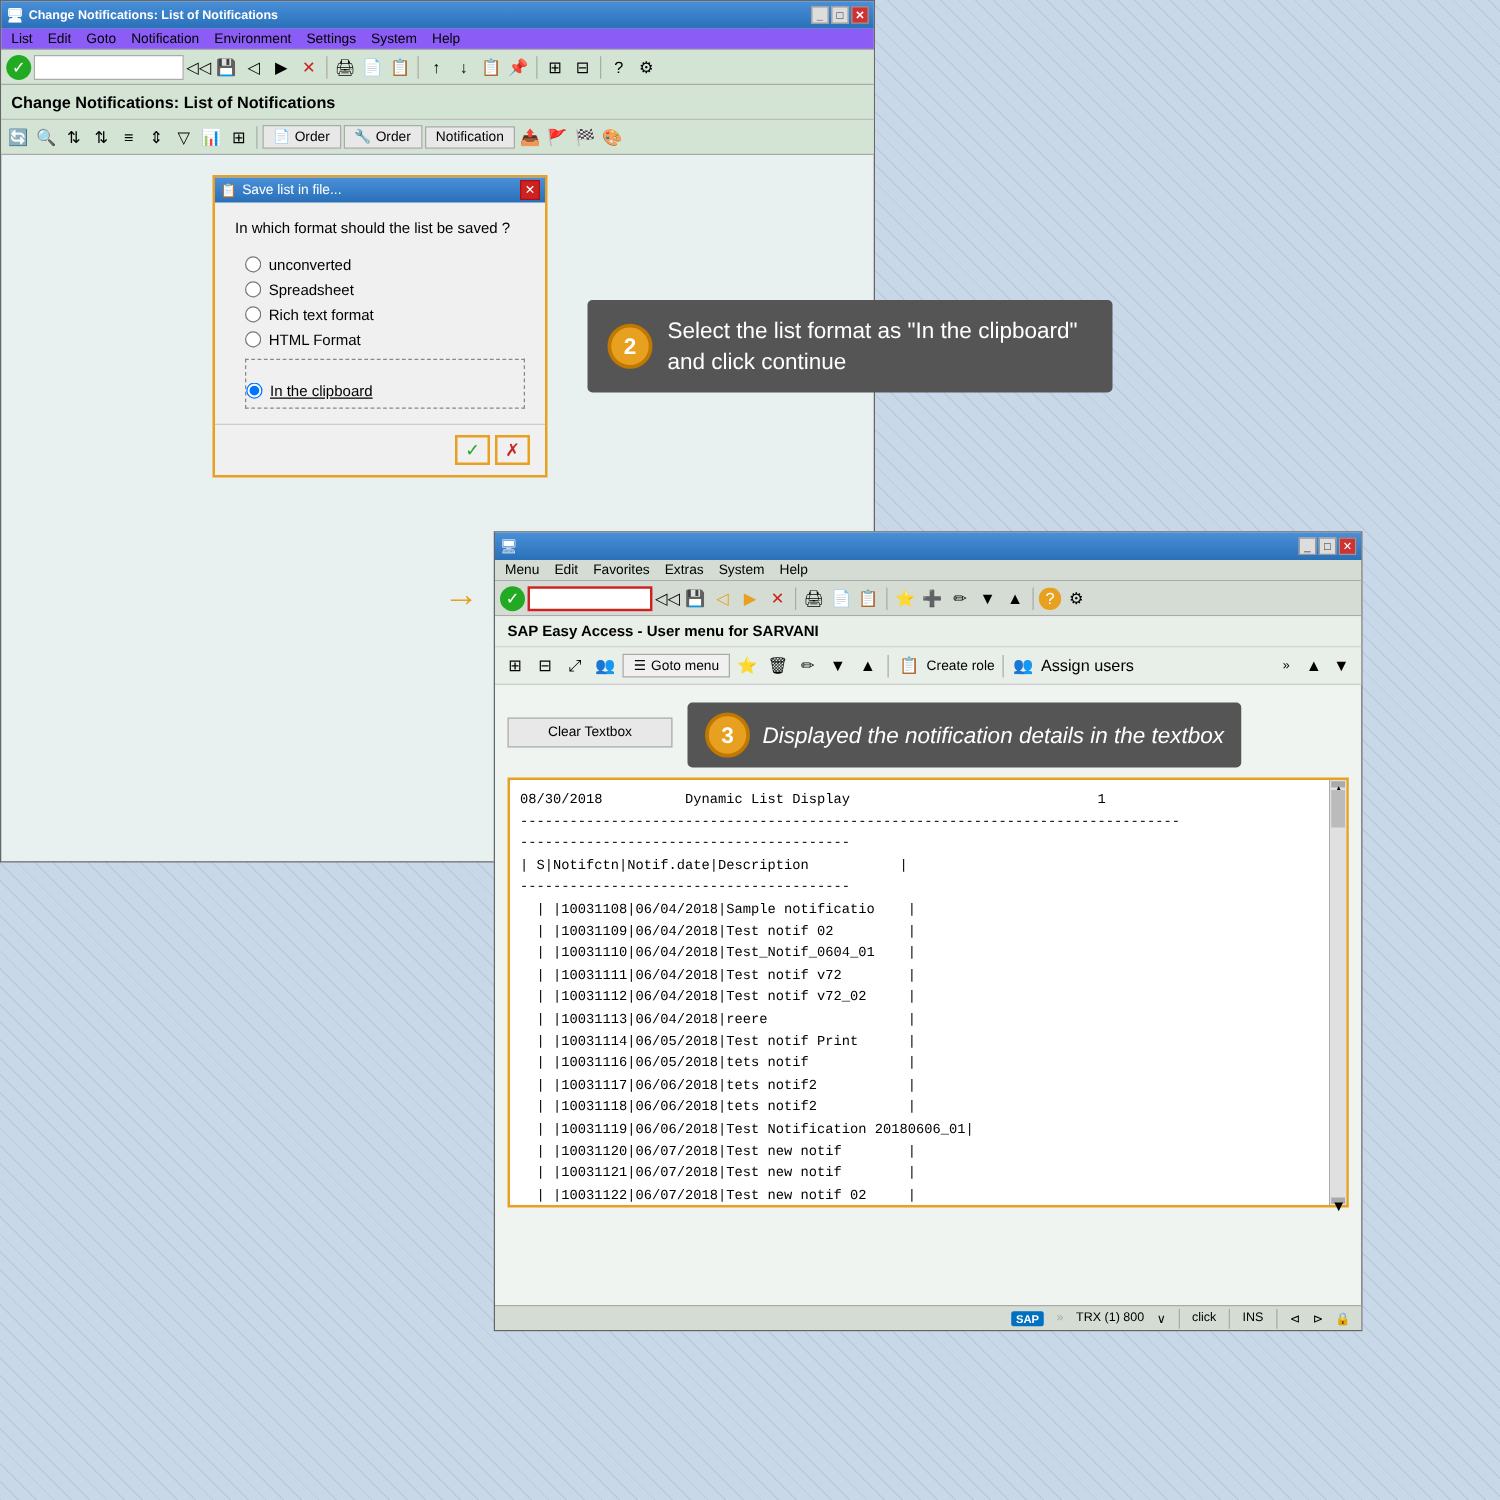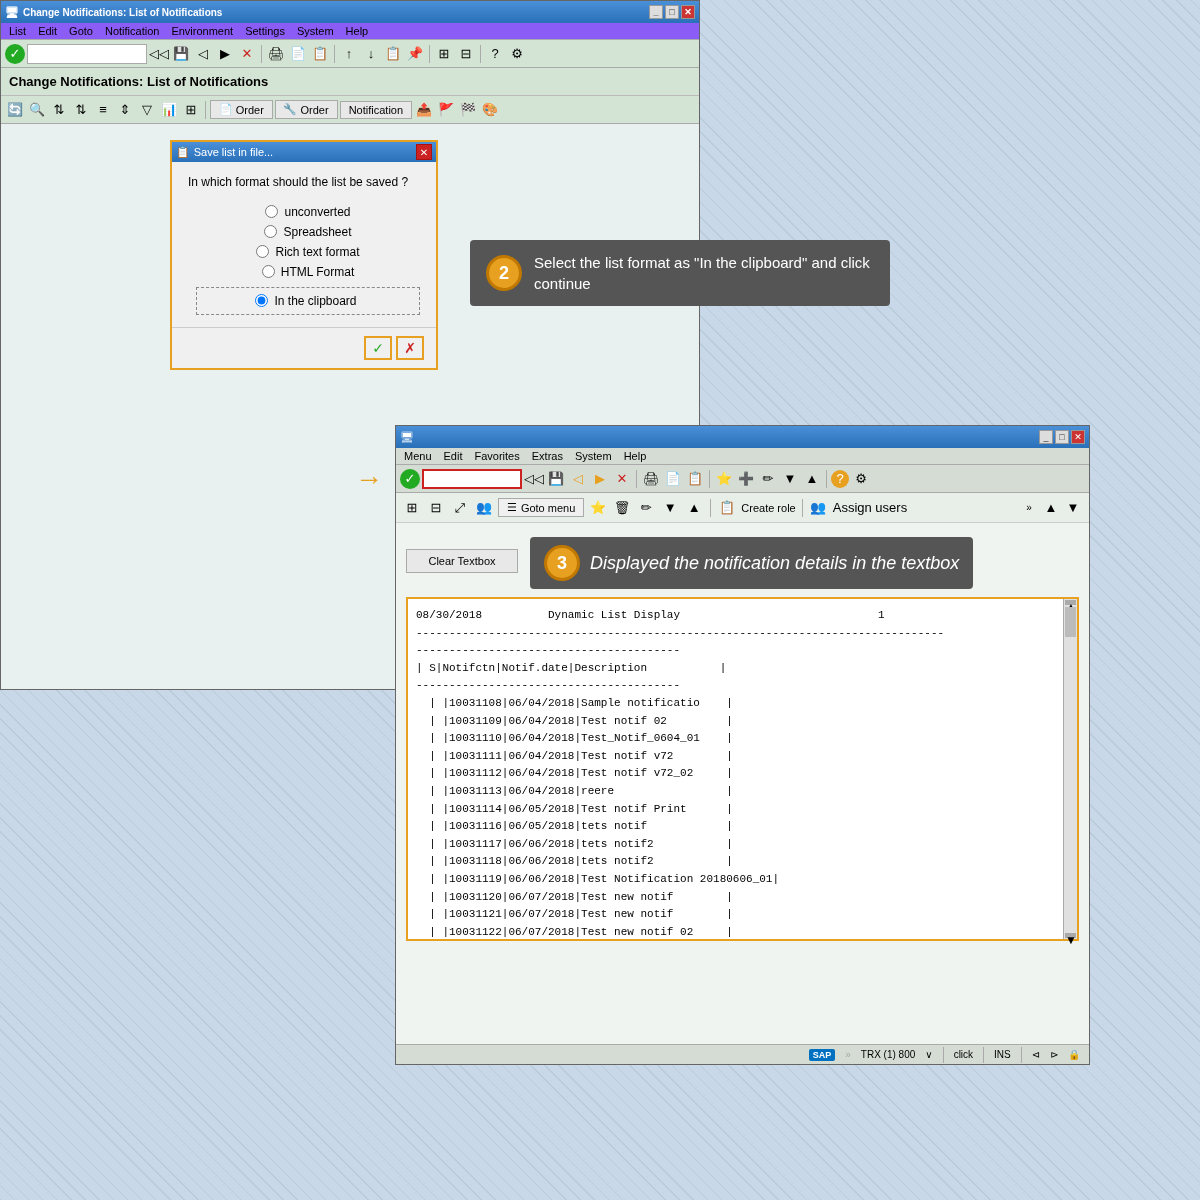--- a/index.html
+++ b/index.html
@@ -195,32 +195,32 @@
       flex-direction: column;
       gap: 6px;
       margin-left: 8px;
     }
 
     .radio-item {
       display: flex;
       align-items: center;
       gap: 6px;
       font-size: 12px;
-      justify-content: center;
     }
 
     .radio-item input[type="radio"] {
       margin: 0;
       cursor: pointer;
     }
 
     .dashed-box {
       border: 1px dashed #888;
-      padding: 6px 4px 6px 0;
+      padding: 18px 4px 6px 0;
       margin-top: 2px;
+      text-decoration: underline;
     }
 
     .dialog-footer {
       display: flex;
       justify-content: flex-end;
       gap: 4px;
       padding: 8px 12px;
       border-top: 1px solid #ccc;
     }
 
@@ -270,21 +270,21 @@
       color: white;
       font-size: 18px;
       font-weight: bold;
       display: flex;
       align-items: center;
       justify-content: center;
       flex-shrink: 0;
     }
 
     .callout-text {
-      font-size: 15px;
+      font-size: 18px;
       line-height: 1.4;
     }
 
     
     .arrow-right {
       position: absolute;
       top: 460px;
       left: 355px;
       font-size: 28px;
       color: #e8a020;
@@ -385,21 +385,21 @@
       width: 100%;
     }
 
     .clear-btn {
       background: #e8e8e8;
       border: 1px solid #aaa;
       padding: 5px 16px;
       font-size: 11px;
       cursor: pointer;
       display: inline-block;
-      width: 112px;
+      width: 132px;
     }
 
     
     .callout3 {
       display: flex;
       align-items: center;
       gap: 10px;
       background: #555;
       color: white;
       border-radius: 4px;
@@ -670,20 +670,23 @@
     <div class="toolbar-icon">⭐</div>
     <div class="toolbar-icon">➕</div>
     <div class="toolbar-icon">✏</div>
     <div class="toolbar-icon">▼</div>
     <div class="toolbar-icon">▲</div>
     <div class="sep"></div>
     <div class="toolbar-icon" style="background:#e8a020;color:white;border-radius:50%;width:18px;height:18px;">?</div>
     <div class="toolbar-icon">⚙</div>
   </div>
 
+  <div class="win2-breadcrumb">
+    <span>SAP Easy Access  -  User menu for SARVANI</span>
+  </div>
 
   <div class="win2-toolbar2">
     <div class="toolbar-icon">⊞</div>
     <div class="toolbar-icon">⊟</div>
     <div class="toolbar-icon">⤢</div>
     <div class="toolbar-icon">👥</div>
     <button class="other-menu-btn">
       <span>☰</span>
       <span>Goto menu</span>
     </button>

